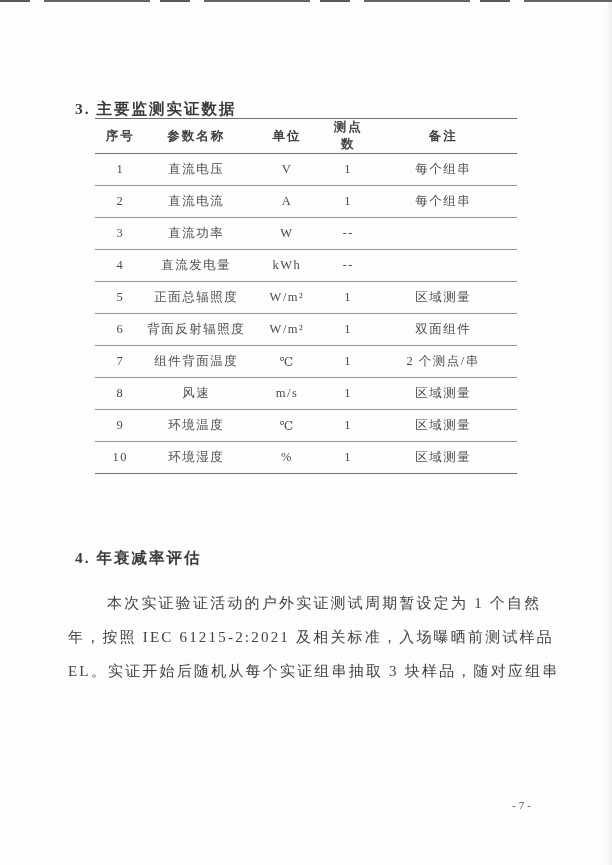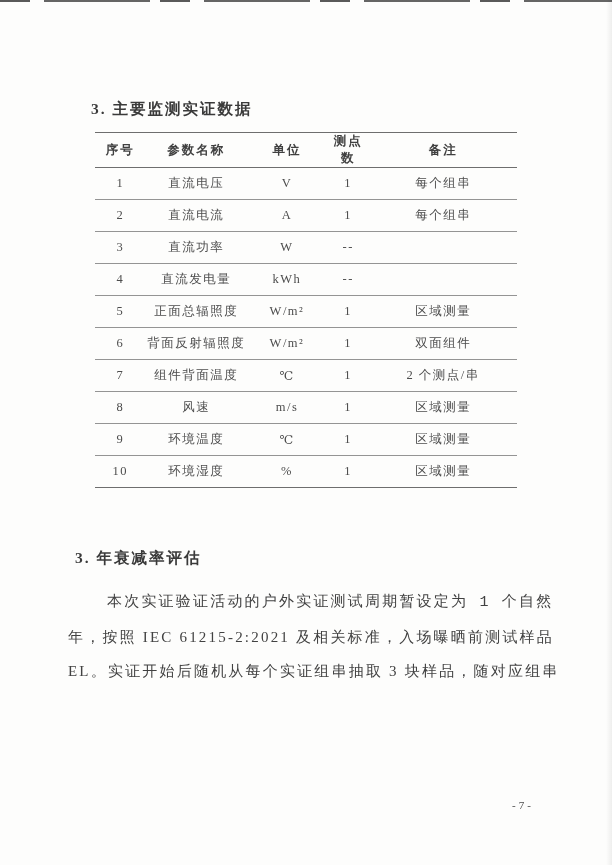--- a/index.html
+++ b/index.html
@@ -26,25 +26,25 @@
   }
   .heading {
     position: absolute;
     margin: 0;
     font-size: 15.5px;
     font-weight: 700;
     letter-spacing: 2px;
     color: #3a3a3a;
     white-space: nowrap;
   }
-  .heading-3 { left: 75px; top: 99px; margin-left: 16px; }
+  .heading-3 { left: 75px; top: 99px; }
   .heading-4 { left: 75px; top: 548px; }
   table.data-table {
     position: absolute;
-    left: 95px; top: 132px;
+    left: 95px; top: 118px;
     width: 422px;
     border-collapse: collapse;
     table-layout: fixed;
   }
   table.data-table th {
     border-top: 1.4px solid #6e6e6e;
     border-bottom: 1.2px solid #6e6e6e;
     height: 27px;
     font-size: 12.5px;
     font-weight: 700;
@@ -70,21 +70,21 @@
   .paragraph {
     position: absolute;
     left: 68px; top: 586px;
     width: 488px;
     font-size: 15px;
     letter-spacing: 2.2px;
     color: #424242;
     line-height: 34px;
   }
   .paragraph .para-line { white-space: nowrap; }
-  .paragraph .para-line.indent { text-indent: 39px; font-family: Liberation Mono, monospace; }
+  .paragraph .para-line.indent { text-indent: 39px; }
   .page-number {
     position: absolute;
     left: 512px; top: 799px;
     font-size: 11px;
     letter-spacing: 3px;
     color: #4a4a4a;
   }
 </style>
 </head>
 <body>
@@ -179,21 +179,21 @@
         <tr>
           <td>10</td>
           <td>环境湿度</td>
           <td>%</td>
           <td>1</td>
           <td>区域测量</td>
         </tr>
       </tbody>
   </table>
 
-  <h2 class="heading heading-4">3. 年衰减率评估</h2>
+  <h2 class="heading heading-4">4. 年衰减率评估</h2>
 
   <div class="paragraph">
       <div class="para-line indent">本次实证验证活动的户外实证测试周期暂设定为 1 个自然</div>
       <div class="para-line">年，按照 IEC 61215-2:2021 及相关标准，入场曝晒前测试样品</div>
       <div class="para-line">EL。实证开始后随机从每个实证组串抽取 3 块样品，随对应组串</div>
     </div>
 
   <div class="page-number">-7-</div>
 </div>
 

